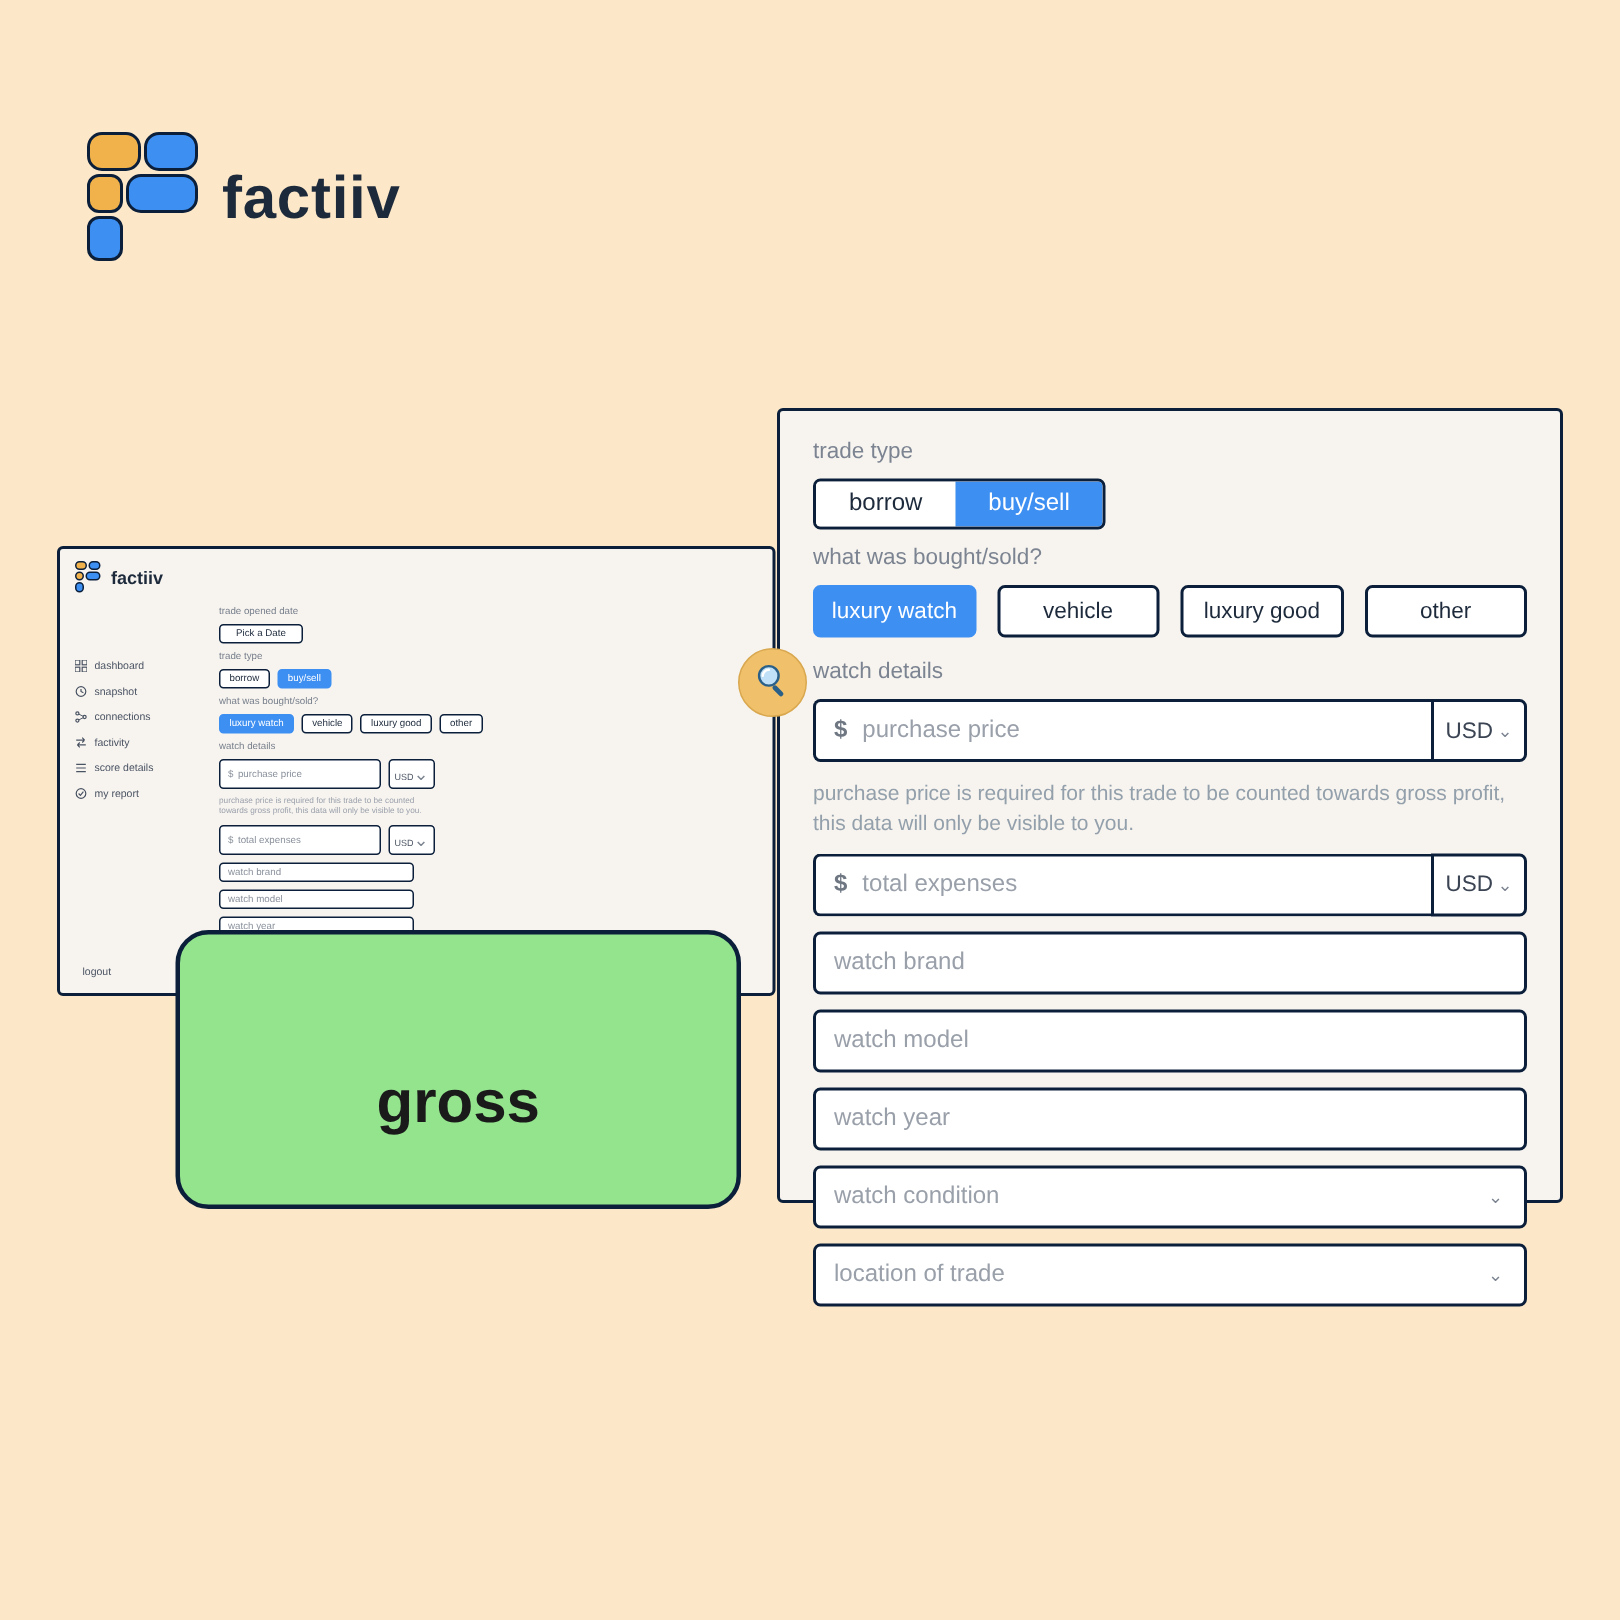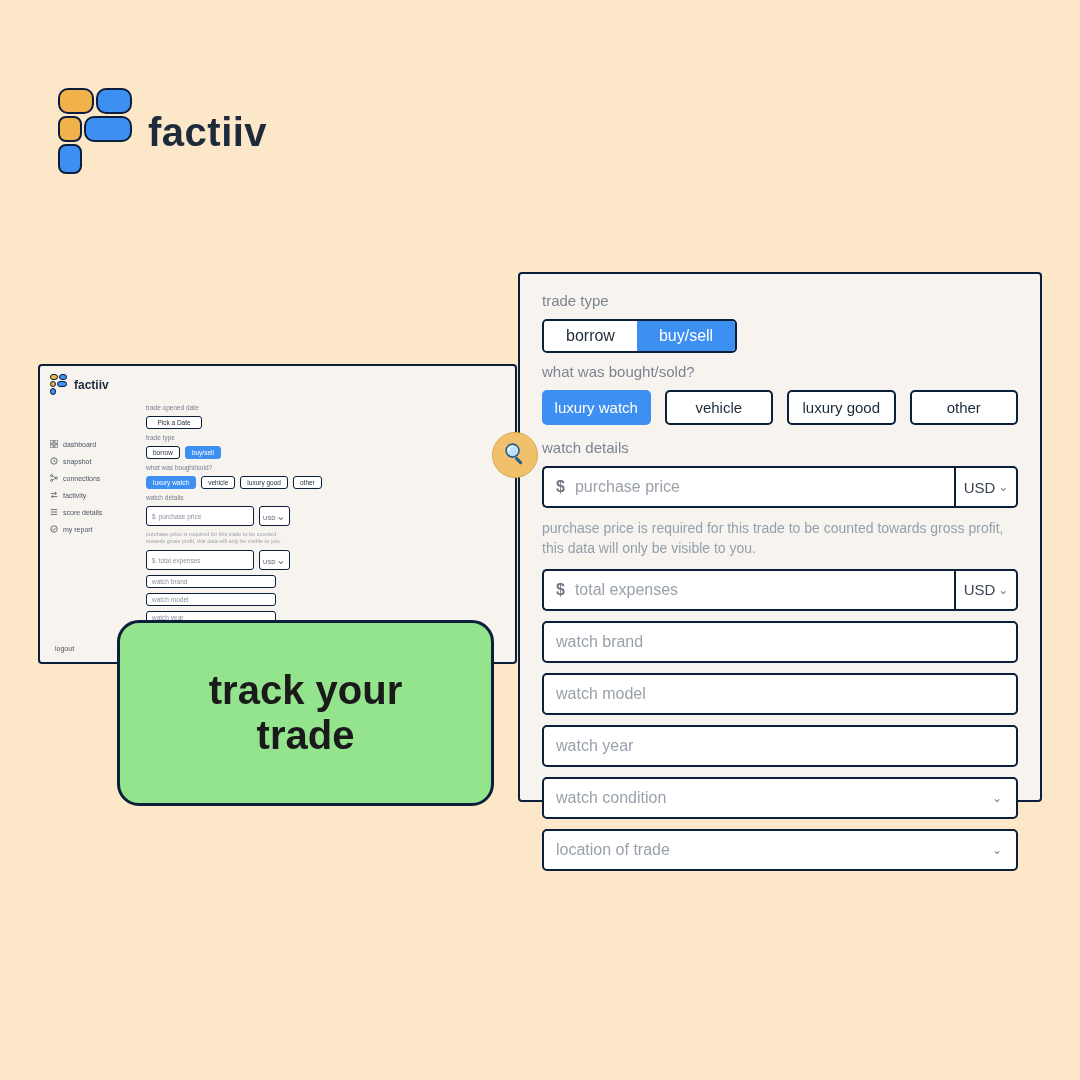--- a/index.html
+++ b/index.html
@@ -348,16 +348,16 @@
     <svg viewBox="0 0 32 32">
         <circle cx="13" cy="13" r="8" fill="#bfe0f6" stroke="#2a5f88" stroke-width="2"></circle>
         <rect x="18" y="20" width="11" height="4" rx="2" transform="rotate(45 18 20)" fill="#2a5f88"></rect>
         <path d="M8 13 A5 5 0 0 1 13 8" stroke="#ffffff" stroke-width="2" fill="none" stroke-linecap="round"></path>
       </svg>
   </span>
 </div>
 
 <div class="callout">
   <div class="text">
-    <span>track your</span><br>
-    <span>trade</span><br>
+    <br>
+    <span>gross</span><br>
   </div>
 </div>
 
 </body></html>

